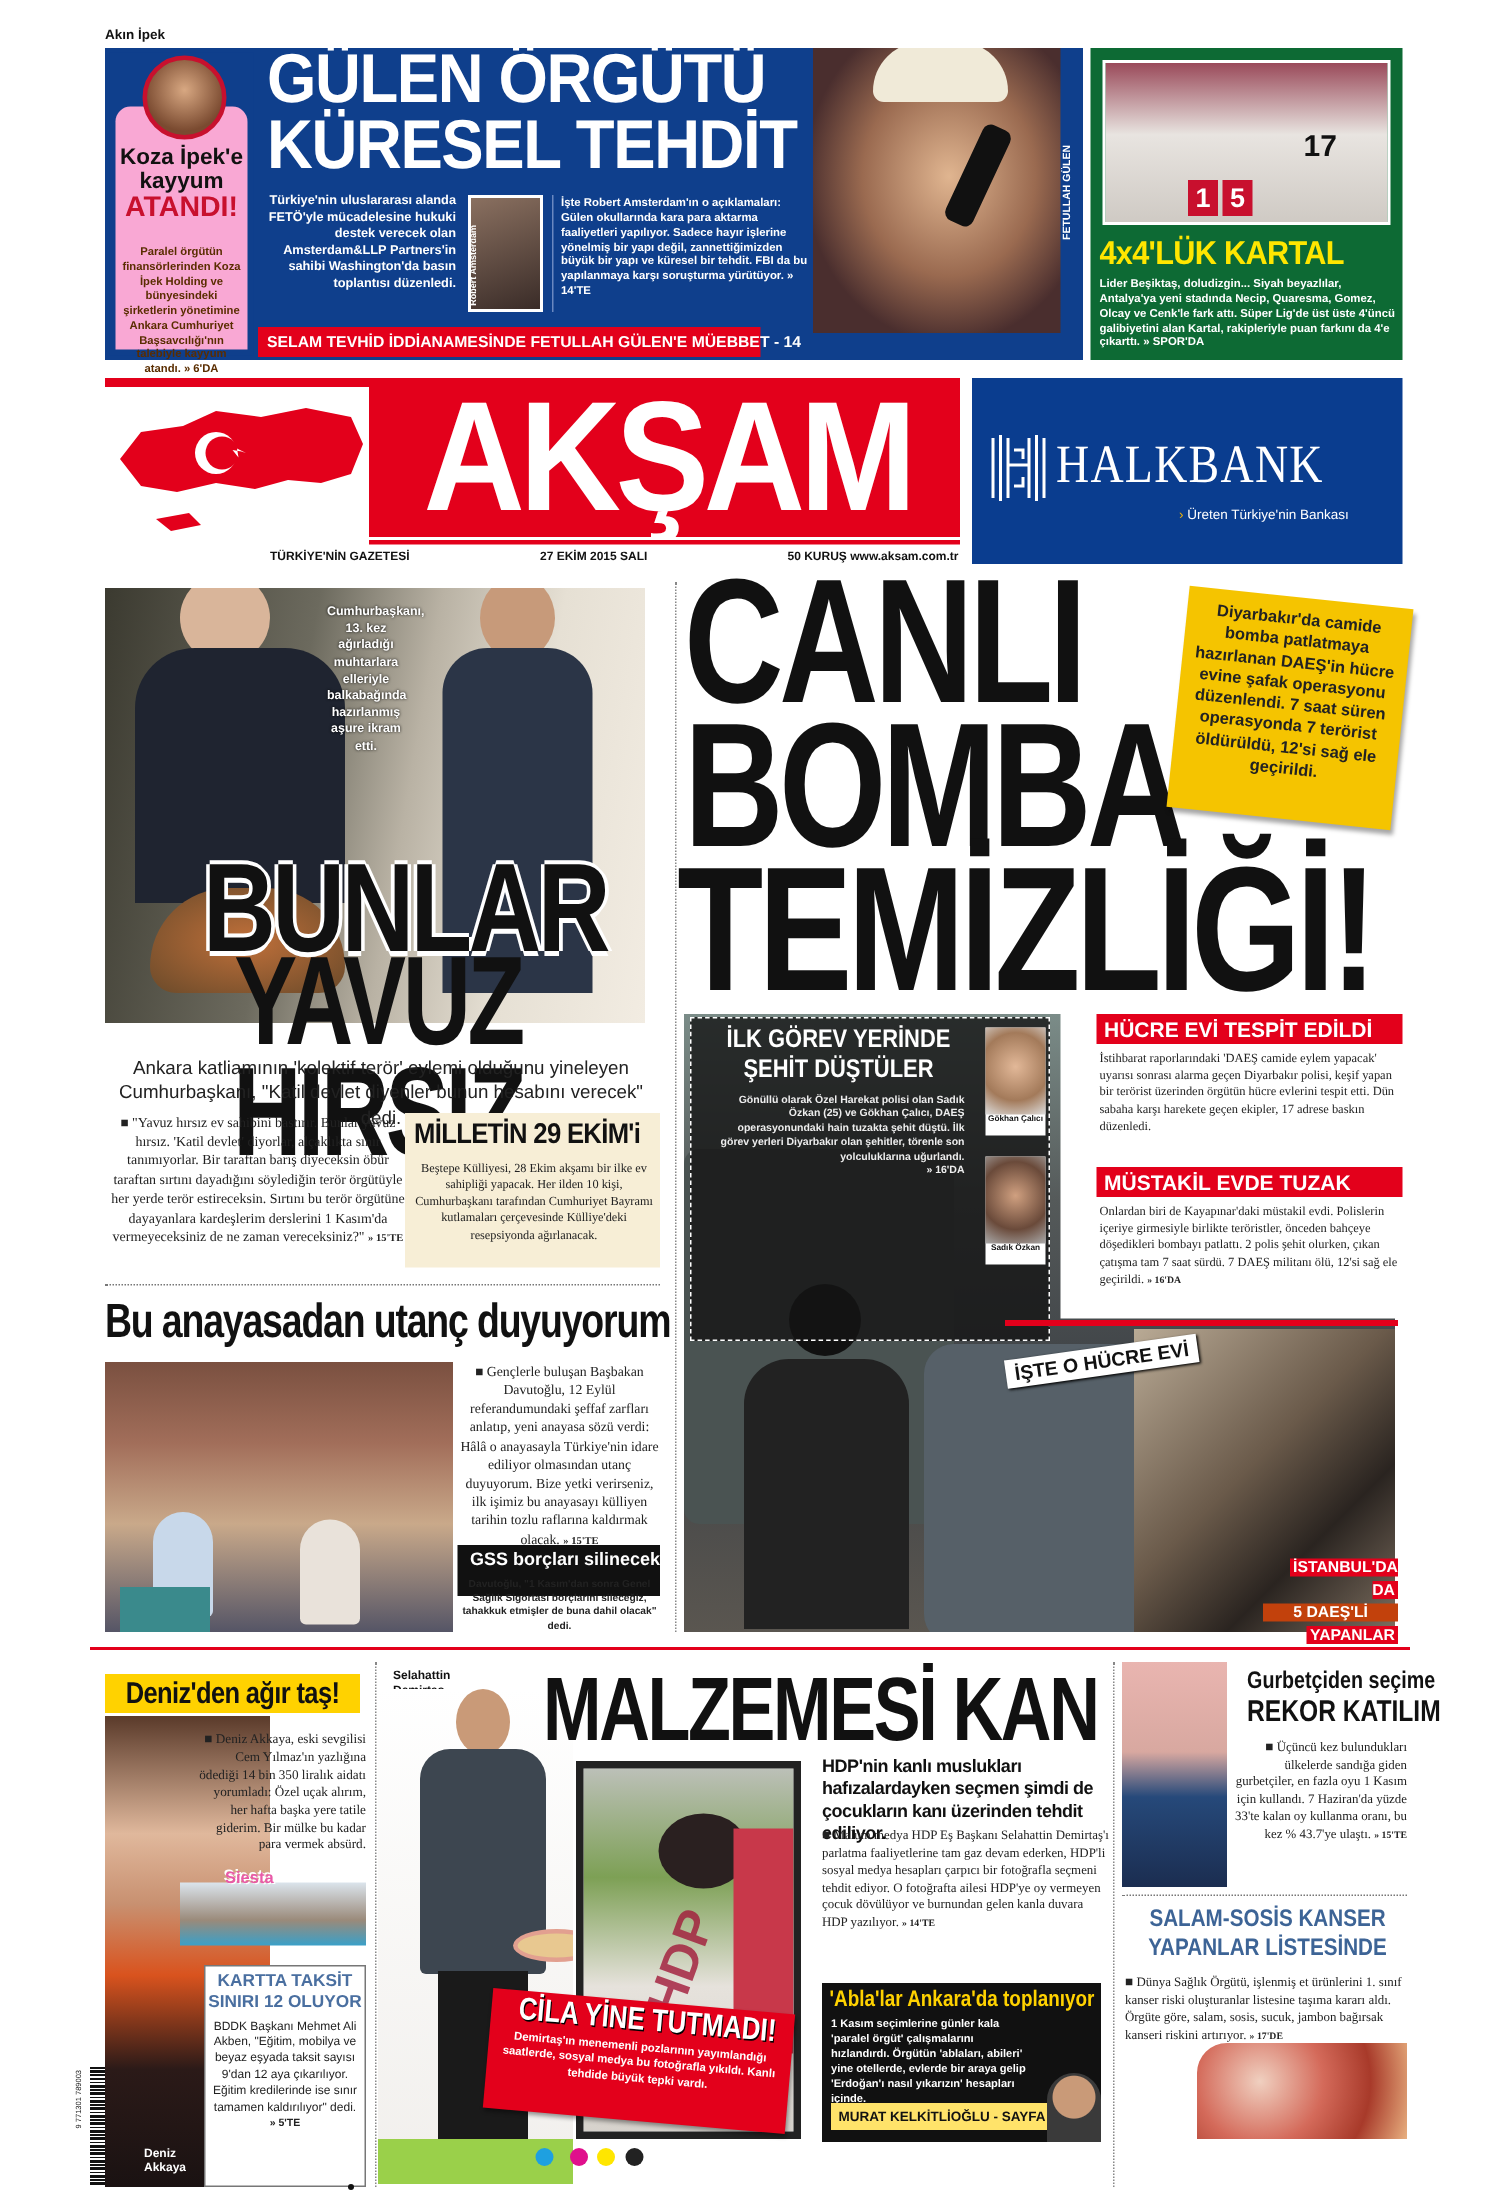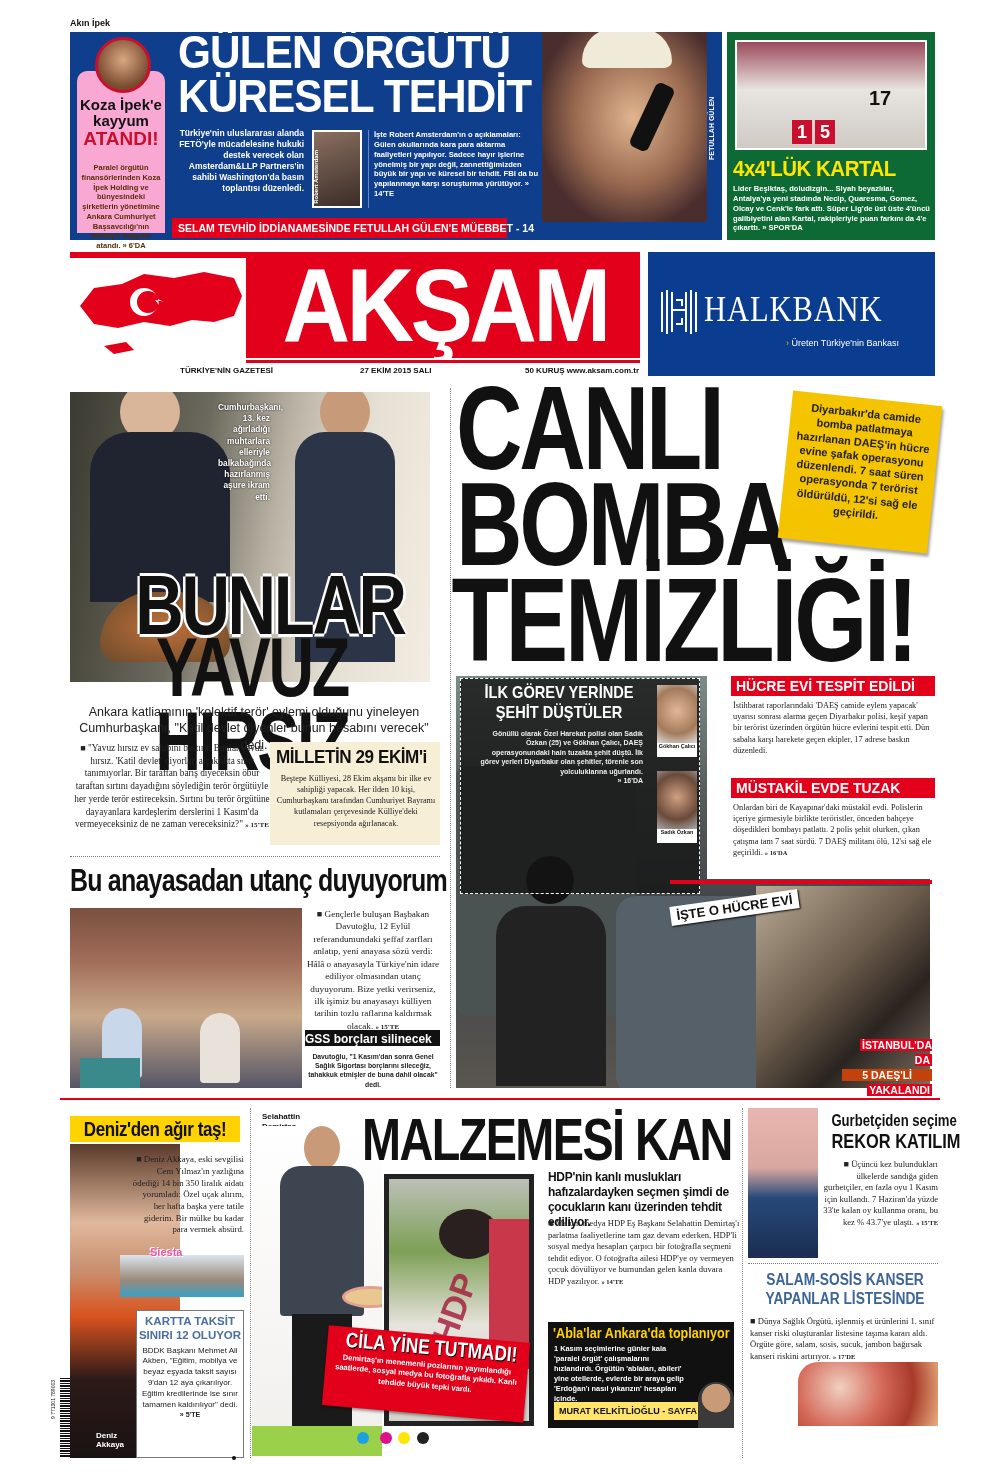--- a/index.html
+++ b/index.html
@@ -103,21 +103,21 @@
   <div class="abs" style="left:56px;top:36px;color:#fff;font-family:'Liberation Serif',serif;font-size:36px;letter-spacing:1px;transform:scaleX(.85);transform-origin:left top">HALKBANK</div>
   <div class="abs" style="left:138px;top:86px;color:#fff;font-size:9px"><span style="color:#f4b400">›</span> <span>Üreten Türkiye'nin Bankası</span></div>
 </div>
 
 <div class="abs photo" style="left:70px;top:392px;width:360px;height:290px;background:linear-gradient(100deg,#3b3a30,#6c6a5e 35%,#b9b2a4 55%,#e6e0d4 75%,#f2ece2)">
   <div class="abs" style="left:50px;top:-10px;width:60px;height:60px;border-radius:50%;background:#d9b59a"></div>
   <div class="abs" style="left:20px;top:40px;width:140px;height:170px;border-radius:40px 40px 0 0;background:#1f2430"></div>
   <div class="abs" style="left:30px;top:200px;width:130px;height:70px;border-radius:60px 60px 20px 20px;background:radial-gradient(#c0703a,#6a4a2a)"></div>
   <div class="abs" style="left:250px;top:-8px;width:50px;height:56px;border-radius:50%;background:#c79a7a"></div>
   <div class="abs" style="left:225px;top:40px;width:100px;height:230px;border-radius:30px 30px 0 0;background:#2b3547"></div>
-  <div class="abs" style="left:148px;top:10px;width:52px;text-align:right;color:#fff;font-size:8.3px;line-height:1.35;font-weight:bold;text-shadow:0 0 2px #000">Cumhurbaşkanı, 13. kez ağırladığı muhtarlara elleriyle balkabağında hazırlanmış aşure ikram etti.</div>
+  <div class="abs" style="left:148px;top:10px;width:52px;text-align:center;color:#fff;font-size:8.3px;line-height:1.35;font-weight:bold;text-shadow:0 0 2px #000">Cumhurbaşkanı, 13. kez ağırladığı muhtarlara elleriyle balkabağında hazırlanmış aşure ikram etti.</div>
 </div>
 <div class="abs" style="left:100px;top:568px;width:340px;text-align:center;font-weight:bold;font-size:84px;line-height:74px;letter-spacing:-3px;color:#111;transform:scaleX(.8);transform-origin:center top;-webkit-text-stroke:0;text-shadow:3px 0 #fff,-3px 0 #fff,0 3px #fff,0 -3px #fff">BUNLAR</div>
 <div class="abs" style="left:62px;top:630px;width:380px;text-align:center;font-weight:bold;font-size:84px;line-height:74px;letter-spacing:-3px;color:#111;transform:scaleX(.75);transform-origin:center top">YAVUZ HIRSIZ</div>
 <div class="abs" style="left:68px;top:704px;width:372px;text-align:center;font-size:12.5px;line-height:1.3;color:#222">Ankara katliamının 'kolektif terör' eylemi olduğunu yineleyen Cumhurbaşkanı, "Katil devlet diyenler bunun hesabını verecek" dedi.</div>
 <div class="abs serif" style="left:72px;top:742px;width:200px;text-align:center;font-size:9.3px;line-height:1.37;color:#222">
   <span class="bullet">"Yavuz hırsız ev sahibini bastırır. Bunlar yavuz hırsız. 'Katil devlet' diyorlar, alçaklıkta sınır tanımıyorlar. Bir taraftan barış diyeceksin öbür taraftan sırtını dayadığını söylediğin terör örgütüyle her yerde terör estireceksin. Sırtını bu terör örgütüne dayayanlara kardeşlerim derslerini 1 Kasım'da vermeyeceksiniz de ne zaman vereceksiniz?"</span>
   <span style="font-size:7px;font-weight:bold">» 15'TE</span>
 </div>
 <div class="abs" style="left:270px;top:742px;width:170px;height:103px;background:#f7eed6">
   <div class="abs" style="left:6px;top:4px;font-weight:bold;font-size:19px;letter-spacing:-.5px;transform:scaleX(.9);transform-origin:left top;white-space:nowrap">MİLLETİN 29 EKİM'i</div>
@@ -128,21 +128,21 @@
 <div class="abs" style="left:70px;top:862px;font-weight:bold;font-size:32px;letter-spacing:-1px;transform:scaleX(.78);transform-origin:left top;white-space:nowrap">Bu anayasadan utanç duyuyorum</div>
 <div class="abs photo" style="left:70px;top:908px;width:232px;height:180px;background:linear-gradient(180deg,#7a5040,#a26e5a 30%,#c9a98a 60%,#556 100%)">
   <div class="abs" style="left:32px;top:100px;width:40px;height:70px;border-radius:20px 20px 4px 4px;background:#c8d8ea"></div>
   <div class="abs" style="left:130px;top:105px;width:40px;height:70px;border-radius:20px 20px 4px 4px;background:#e9e2da"></div>
   <div class="abs" style="left:10px;top:150px;width:60px;height:30px;background:#3a8a8c"></div>
 </div>
 <div class="abs serif" style="left:306px;top:908px;width:134px;text-align:center;font-size:9.2px;line-height:1.35;color:#222">
   <span class="bullet">Gençlerle buluşan Başbakan Davutoğlu, 12 Eylül referandumundaki şeffaf zarfları anlatıp, yeni anayasa sözü verdi: Hâlâ o anayasayla Türkiye'nin idare ediliyor olmasından utanç duyuyorum. Bize yetki verirseniz, ilk işimiz bu anayasayı külliyen tarihin tozlu raflarına kaldırmak olacak.</span>
   <span style="font-size:7px;font-weight:bold">» 15'TE</span>
 </div>
-<div class="abs" style="left:305px;top:1030px;width:135px;height:16px;background:#111;color:#fff;font-weight:bold;font-size:12px;line-height:18px;text-align:left">GSS borçları silinecek</div>
+<div class="abs" style="left:305px;top:1030px;width:135px;height:34px;background:#111;color:#fff;font-weight:bold;font-size:12px;line-height:18px;text-align:right">GSS borçları silinecek</div>
 <div class="abs" style="left:306px;top:1052px;width:134px;text-align:center;font-size:6.8px;line-height:1.35;font-weight:bold;color:#222">Davutoğlu, "1 Kasım'dan sonra Genel Sağlık Sigortası borçlarını sileceğiz, tahakkuk etmişler de buna dahil olacak" dedi.</div>
 
 <div class="abs" style="left:450px;top:388px;width:1px;height:700px;border-left:1px dotted #888"></div>
 <div class="abs" style="left:456px;top:380px;font-weight:bold;font-size:118px;line-height:96px;letter-spacing:-4px;color:#111;transform:scaleX(.78);transform-origin:left top">
   <div>CANLI</div>
   <div>BOMBA</div>
   <div style="transform:scaleX(1.02)">TEMİZLİĞİ!</div>
 </div>
 <div class="abs" style="left:785px;top:398px;width:150px;height:148px;background:#f5c400;transform:rotate(6deg);box-shadow:2px 3px 3px rgba(0,0,0,.35)">
   <div class="abs" style="left:6px;top:8px;width:138px;text-align:center;font-weight:bold;font-size:11px;line-height:1.3;color:#222">Diyarbakır'da camide bomba patlatmaya hazırlanan DAEŞ'in hücre evine şafak operasyonu düzenlendi. 7 saat süren operasyonda 7 terörist öldürüldü, 12'si sağ ele geçirildi.</div>
@@ -182,21 +182,21 @@
   <div class="abs serif" style="left:26px;top:126px;width:202px;font-size:8.3px;line-height:1.35;color:#222">
     <span>Onlardan biri de Kayapınar'daki müstakil evdi. Polislerin içeriye girmesiyle birlikte teröristler, önceden bahçeye döşedikleri bombayı patlattı. 2 polis şehit olurken, çıkan çatışma tam 7 saat sürdü. 7 DAEŞ militanı ölü, 12'si sağ ele geçirildi.</span>
     <span style="font-size:6.5px;font-weight:bold">» 16'DA</span>
   </div>
 </div>
 <div class="abs" style="left:670px;top:880px;width:262px;height:4px;background:#e3001b"></div>
 <div class="abs" style="left:670px;top:898px;background:#fff;color:#111;font-weight:bold;font-size:13px;padding:2px 6px;transform:rotate(-8deg);box-shadow:1px 1px 2px #000">İŞTE O HÜCRE EVİ</div>
 <div class="abs" style="left:842px;top:1038px;width:90px;text-align:right;font-weight:bold;font-size:10.5px;line-height:15px">
   <span style="background:#e3001b;color:#fff;padding:0 2px">İSTANBUL'DA DA</span><br>
   <span style="background:#c2410c;color:#fff;padding:0 20px">5 DAEŞ'Lİ</span><br>
-  <span style="background:#e3001b;color:#fff;padding:0 2px">YAKALANDI</span>
+  <span style="background:#e3001b;color:#fff;padding:0 2px">YAPANLAR</span>
 </div>
 
 <div class="abs" style="left:60px;top:1098px;width:880px;border-top:2px solid #e3001b"></div>
 
 <div class="abs" style="left:70px;top:1116px;width:170px;height:26px;background:#ffd200">
   <div style="font-weight:bold;font-size:20px;line-height:26px;text-align:center;letter-spacing:-.5px;transform:scaleX(.85);transform-origin:center">Deniz'den ağır taş!</div>
 </div>
 <div class="abs photo" style="left:70px;top:1144px;width:110px;height:314px;background:linear-gradient(180deg,#5a3a2a,#e0b89c 25%,#c89070 40%,#d9531e 55%,#2b1a18 75%,#1a1212)">
   <div class="abs" style="left:26px;bottom:8px;color:#fff;font-weight:bold;font-size:8px;line-height:1.2;width:40px">Deniz Akkaya</div>
 </div>

